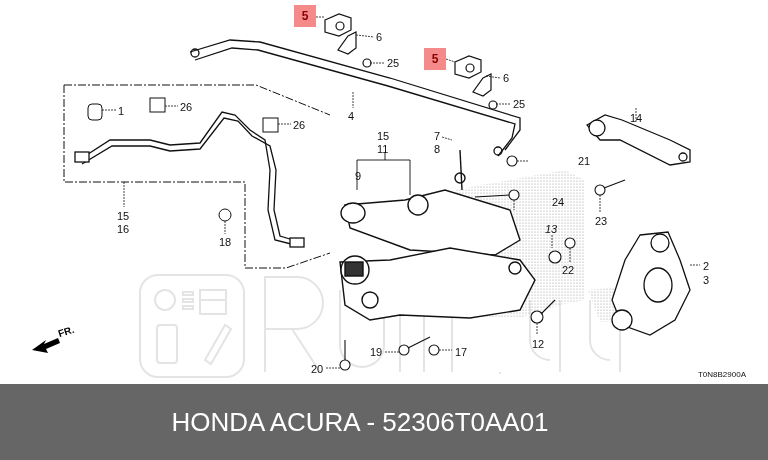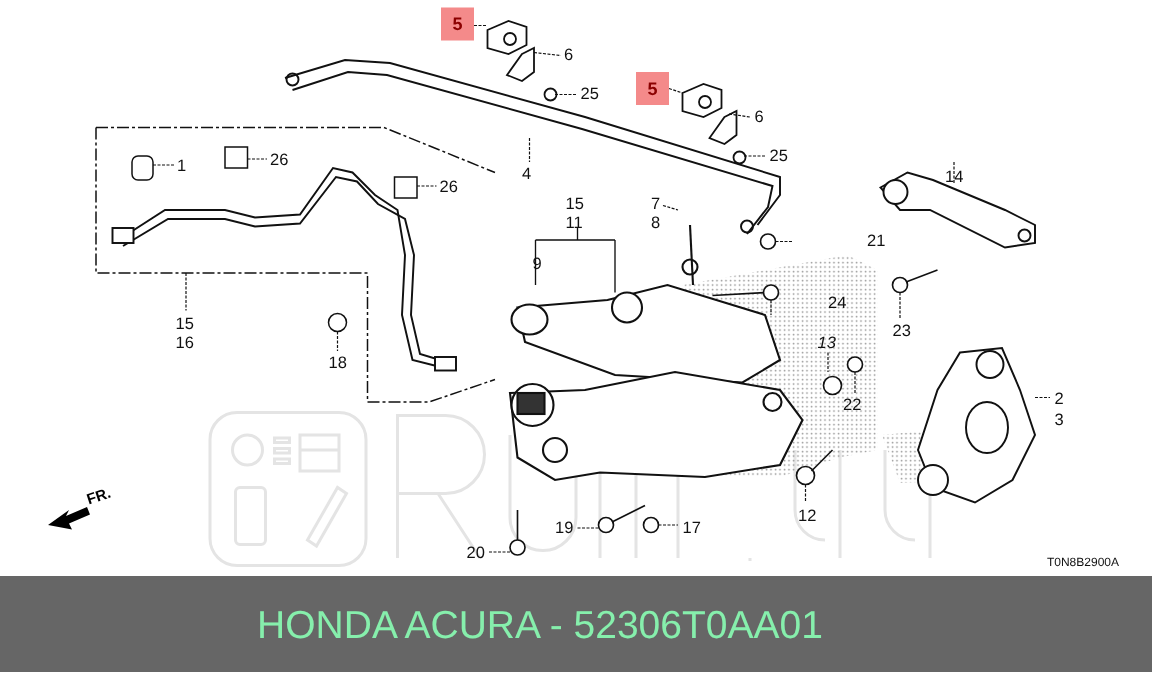--- a/index.html
+++ b/index.html
@@ -2,21 +2,21 @@
 <html><head>
 <meta charset="utf-8">
 <style>
   html, body { margin:0; padding:0; }
   body { width:768px; height:460px; overflow:hidden; background:#ffffff; font-family:"Liberation Sans", sans-serif; }
   .canvas { position:relative; width:768px; height:384px; background:#ffffff; overflow:hidden; }
   .canvas svg { position:absolute; left:0; top:0; }
   .lbl { position:absolute; font-family:"Liberation Sans", sans-serif; font-size:11px; color:#111; line-height:12px; white-space:nowrap; }
   .hl { position:absolute; background:#f48a8a; color:#8b0000; font-weight:bold; font-size:12px; text-align:center; line-height:22px; }
   .code { position:absolute; right:22px; top:370px; font-size:8px; color:#111; font-family:"Liberation Sans", sans-serif; }
-  .footer { position:absolute; left:0; top:384px; width:768px; height:64px; background:#666666; color:#86efac; display:flex; align-items:center; justify-content:center; font-family:"Liberation Sans", sans-serif; font-size:26px; letter-spacing:0px; }
+  .footer { position:absolute; left:0; top:384px; width:768px; height:76px; background:#666666; color:#ffffff; display:flex; align-items:center; justify-content:center; font-family:"Liberation Sans", sans-serif; font-size:26px; letter-spacing:0px; }
   .footer .part { margin-right:48px; }
   .fr { position:absolute; left:58px; top:326px; font-weight:bold; font-size:10px; color:#000; transform:rotate(-18deg); }
 </style>
 </head>
 <body>
 
 <div class="canvas">
   <svg width="768" height="384" viewBox="0 0 768 384">
 
     <g fill="none" stroke="#e4e4e4" stroke-width="2">

